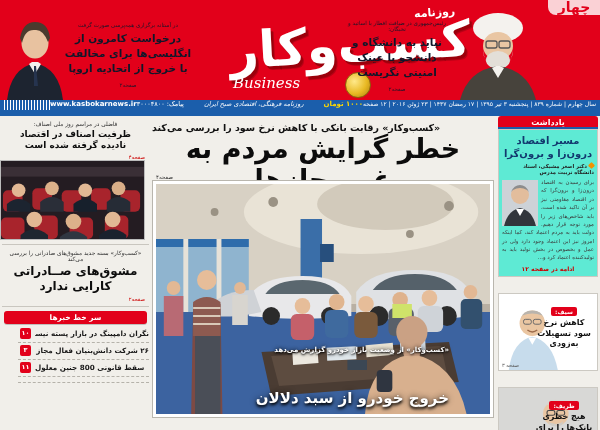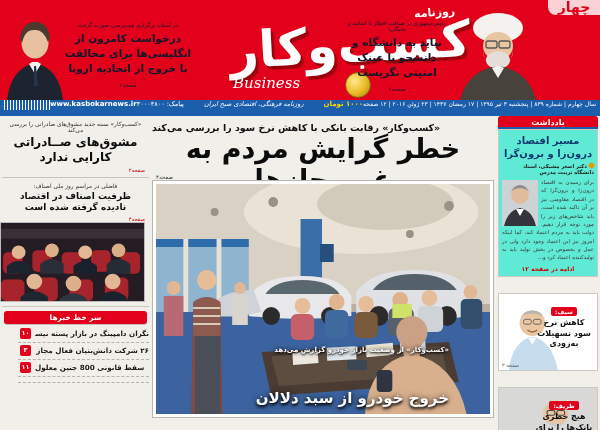--- a/index.html
+++ b/index.html
@@ -220,26 +220,20 @@
         <circle cx="322" cy="108" r="7" fill="#e2b894"></circle>
           <rect x="312" y="115" width="22" height="30" rx="5" fill="#32506e"></rect>
       </svg>
       <div class="cap-wrap">
         <div class="cap-kicker">«کسب‌وکار» از وضعیت بازار خودرو گزارش می‌دهد</div>
         <div class="cap-main">خروج خودرو از سبد دلالان</div>
       </div>
     </div>
 
     <div class="leftcol">
-
-      <div class="lc-story">
-        <div class="lc-kicker">«کسب‌وکار» بسته جدید مشوق‌های صادراتی را بررسی می‌کند</div>
-        <div class="lc-head">مشوق‌های صــادراتی کارایی ندارد</div>
-        <div class="lc-pg">صفحه۲</div>
-      </div>
 
       <div class="lc-story">
         <div class="lc-kicker">فاضلی در مراسم روز ملی اصناف:</div>
         <div class="lc-head small">ظرفیت اصناف در اقتصاد نادیده گرفته شده است</div>
         <div class="lc-pg">صفحه۴</div>
         <div class="lc-photo">
           <svg viewBox="0 0 146 80" preserveAspectRatio="none">
             <rect width="146" height="80" fill="#241c22"></rect>
             <rect x="0" y="6" width="146" height="10" fill="#3a2f36"></rect>
             <g fill="#a8242c">
@@ -266,20 +260,26 @@
                 <path d="M20,76 Q34,64 48,76 L48,80 L20,80 Z" fill="#1e2630"></path>
               <circle cx="74" cy="62" r="8" fill="#dcb18a"></circle>
                 <path d="M60,78 Q74,66 88,78 L88,80 L60,80 Z" fill="#303641"></path>
               <circle cx="114" cy="60" r="8" fill="#e2b894"></circle>
                 <path d="M100,76 Q114,64 128,76 L128,80 L100,80 Z" fill="#1a222e"></path>
             </g>
           </svg>
         </div>
       </div>
 
+      <div class="lc-story">
+        <div class="lc-kicker">«کسب‌وکار» بسته جدید مشوق‌های صادراتی را بررسی می‌کند</div>
+        <div class="lc-head">مشوق‌های صــادراتی کارایی ندارد</div>
+        <div class="lc-pg">صفحه۲</div>
+      </div>
+
 
       <div class="hl-bar">سر خط خبرها</div>
 
       <div class="hl-list">
         <div class="hl-item">
           <span class="hl-badge">۱۰</span>
           <span class="hl-text">نگران دامپینگ در بازار پسته نیستیم</span>
         </div>
         <div class="hl-item">
           <span class="hl-badge">۳</span>

